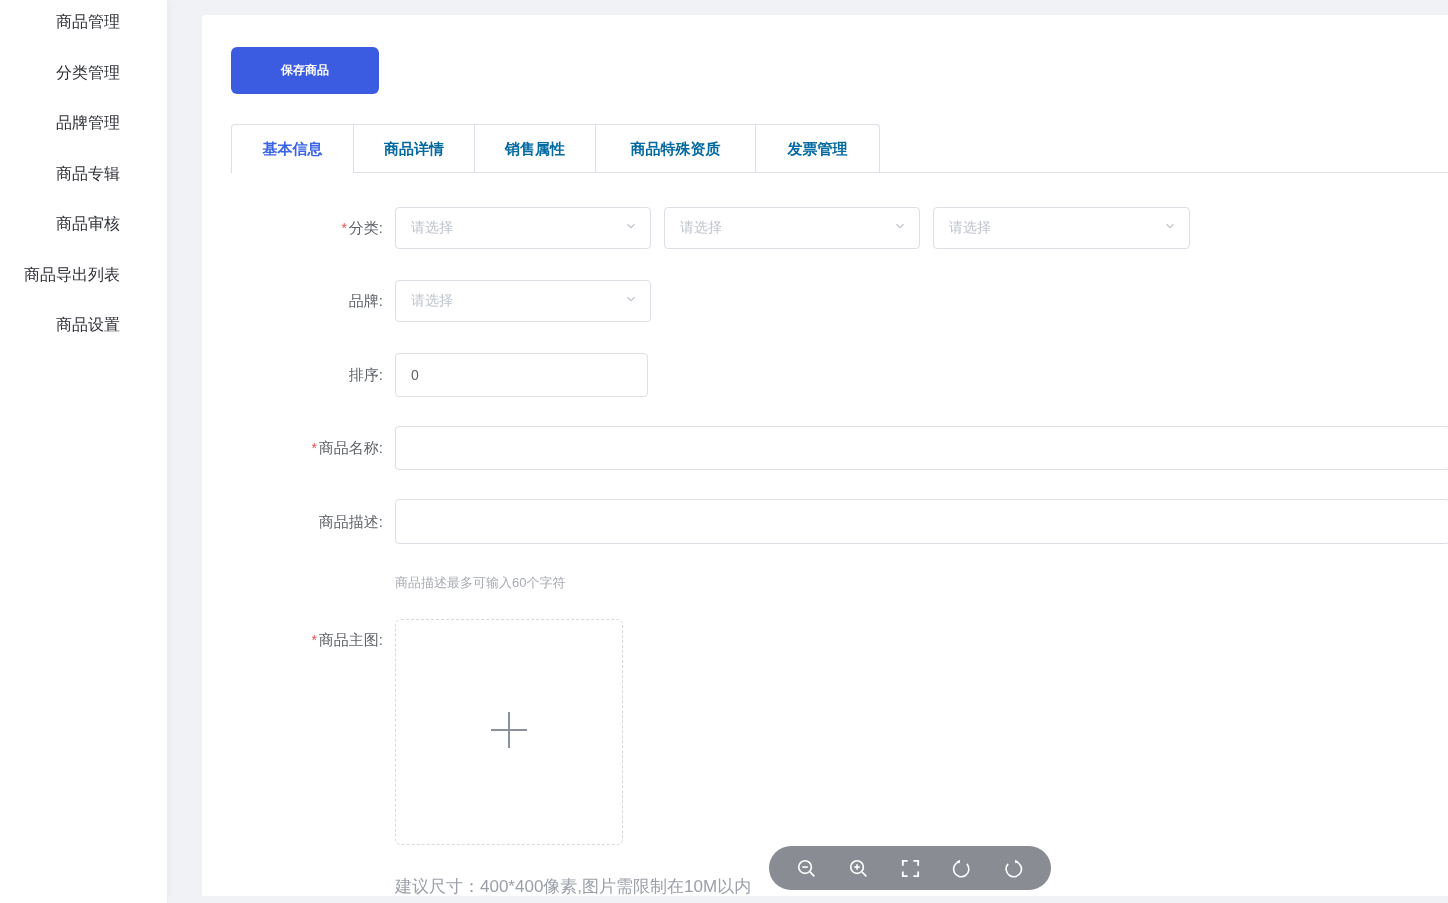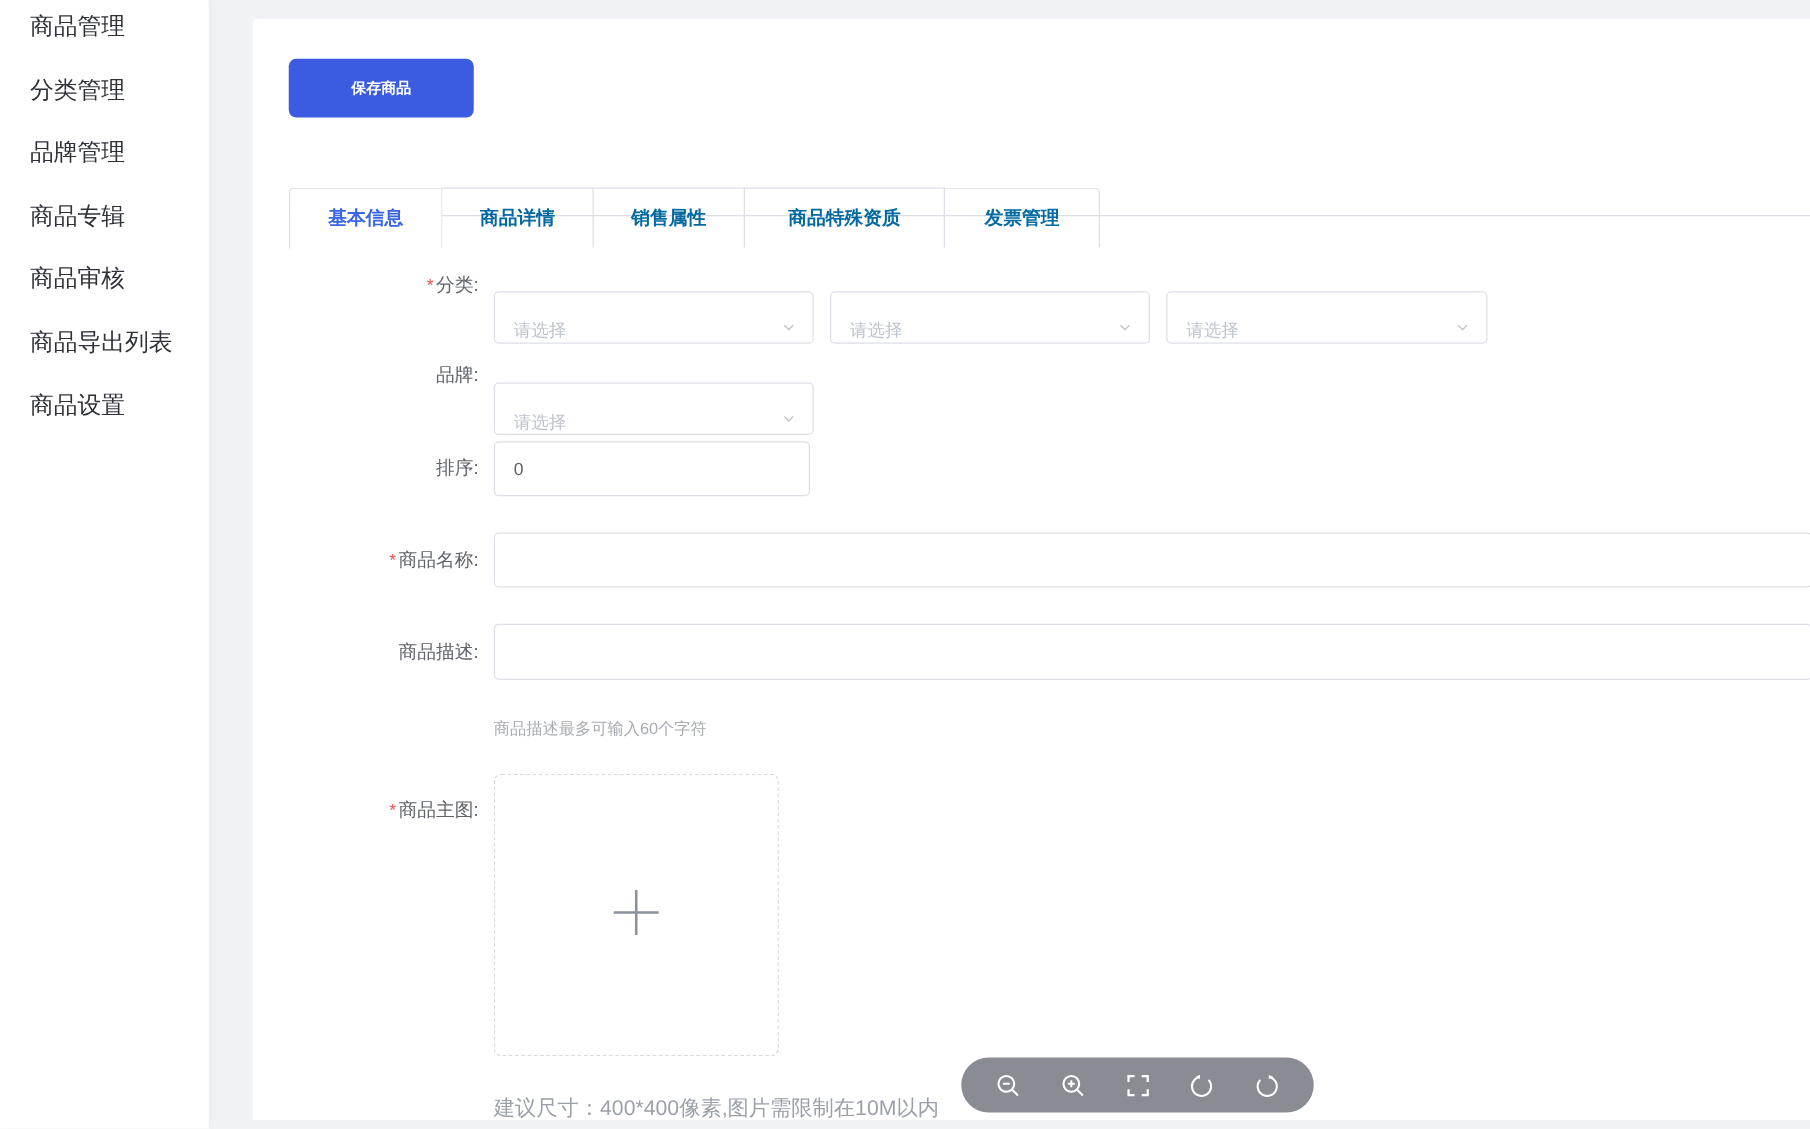--- a/index.html
+++ b/index.html
@@ -3,45 +3,45 @@
 <meta charset="utf-8">
 <style>
   * { margin:0; padding:0; box-sizing:border-box; }
   html,body { width:1448px; height:903px; overflow:hidden; }
   body { background:#f0f2f5; font-family:"Liberation Sans", sans-serif; position:relative; }
 
   
   .sidebar { position:absolute; left:0; top:0; width:168px; height:903px; background:#fff;
              border-right:1px solid #eceef2; box-shadow:2px 0 6px rgba(0,0,0,0.03); z-index:2; }
   .sidebar-menu { position:absolute; left:24px; top:12px; display:flex; flex-direction:column; gap:30.5px; }
-  .sidebar-item { font-size:19px; color:#2f3138; line-height:20px; white-space:nowrap; cursor:pointer; }
+  .sidebar-item { font-size:16px; color:#2f3138; line-height:20px; white-space:nowrap; cursor:pointer;text-align:right; }
 
   
   .card { position:absolute; left:202px; top:15px; right:0; bottom:7px; background:#fff;
           border-top-left-radius:4px; z-index:1; }
 
   .save-btn { position:absolute; left:29px; top:32px; width:148px; height:47px; background:#3b5ce0;
               color:#fff; font-size:12px; font-weight:700; border:none; border-radius:6px; cursor:pointer;
               font-family:"Liberation Sans", sans-serif; }
 
   
   .tabs-hairline { position:absolute; left:29px; right:0; top:157px; height:1px; background:#dcdfe6; }
-  .tabs { position:absolute; left:29px; top:109px; display:flex; align-items:flex-start; z-index:3;margin-top:26px; }
+  .tabs { position:absolute; left:29px; top:109px; display:flex; align-items:flex-start; z-index:3; }
   .tab { height:48px; line-height:47px; text-align:center; font-size:15px; font-weight:600; color:#0369a1;
          border-top:1px solid #dcdfe6; border-right:1px solid #dcdfe6; cursor:pointer; background:transparent; }
   .tab:first-child { border-left:1px solid #dcdfe6; border-top-left-radius:4px; }
   .tab:last-child { border-top-right-radius:4px; }
   .tab.active { background:#fff; color:#3a64e6; height:49px; }
 
   
   .row { position:absolute; left:0; }
   .f-label { position:absolute; left:0; top:0; width:181px; text-align:right; font-size:15px; color:#5f6368; white-space:nowrap; }
   .star { color:#f04f4f; margin-right:2px; font-size:14px; }
   .sel { position:absolute; top:0; height:42px; border:1px solid #dcdfe6; border-radius:4px; background:#fff;
-         cursor:pointer; display:flex; align-items:flex-end; padding:0 12px 0 15px;margin-top:26px; }
+         cursor:pointer; display:flex; align-items:center; padding:0 12px 0 15px; }
   .sel .ph { flex:1; font-size:14px; color:#bfc4cc; }
   .sel svg { flex:none; }
   .inp { position:absolute; border:1px solid #dcdfe6; border-radius:4px; background:#fff; outline:none;
          font-size:14px; color:#606266; padding:0 15px; font-family:"Liberation Sans", sans-serif; }
   .hint { position:absolute; font-size:13px; color:#a8abb2; white-space:nowrap; }
 
   .upload { position:absolute; left:193px; top:604px; width:228px; height:226px; border:1px dashed #d9d9d9;
             border-radius:6px; background:#fff; cursor:pointer; display:flex; align-items:center; justify-content:center; }
 
   
@@ -122,21 +122,21 @@
     <input class="inp" style="left: 193px; right: -2px; height: 44px;" value="">
   </div>
 
   <div class="row" style="top:484px; height:45px; width:100%;">
     <div class="f-label" style="line-height:45px;"><span>商品描述:</span></div>
     <input class="inp" style="left: 193px; right: -2px; height: 45px;" value="">
   </div>
   <div class="hint" style="left:193px; top:559px;">商品描述最多可输入60个字符</div>
 
   <div class="row" style="top:604px; width:100%;">
-    <div class="f-label" style="line-height:58px;"><span class="star">*</span><span>商品主图:</span></div>
+    <div class="f-label" style="line-height:42px;"><span class="star">*</span><span>商品主图:</span></div>
   </div>
   <div class="upload">
     <span>
       <svg width="44" height="44" viewBox="0 0 44 44">
           <line x1="4" y1="22" x2="40" y2="22" stroke="#8b919c" stroke-width="2"></line>
           <line x1="22" y1="4" x2="22" y2="40" stroke="#8b919c" stroke-width="2"></line>
         </svg>
     </span>
   </div>
   <div class="hint" style="left:193px; top:860px; font-size:17px; color:#9ba0a8;">建议尺寸：400*400像素,图片需限制在10M以内</div>

